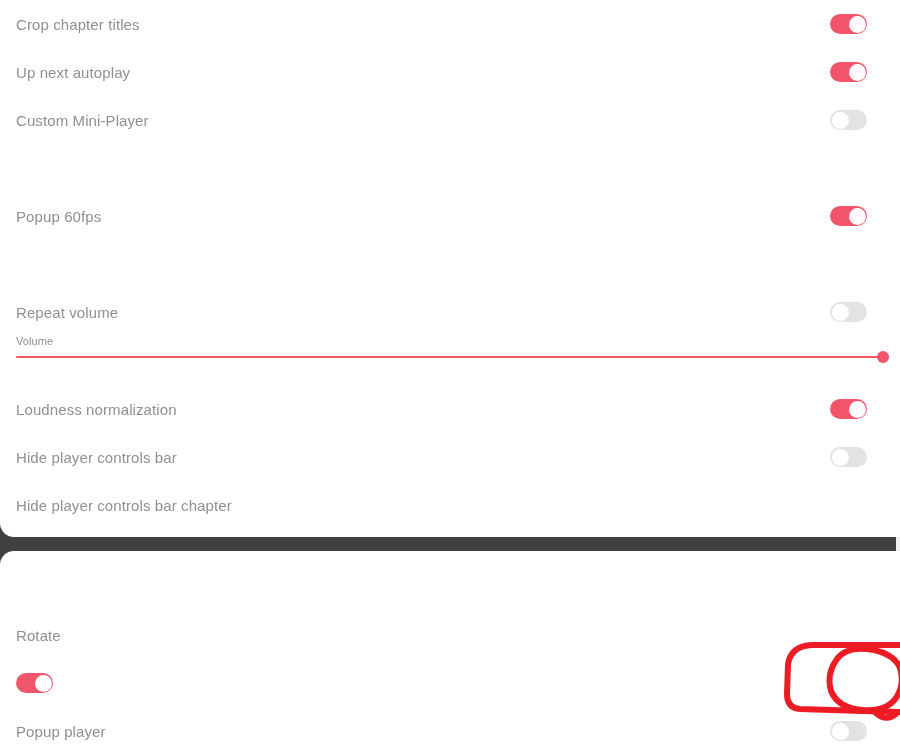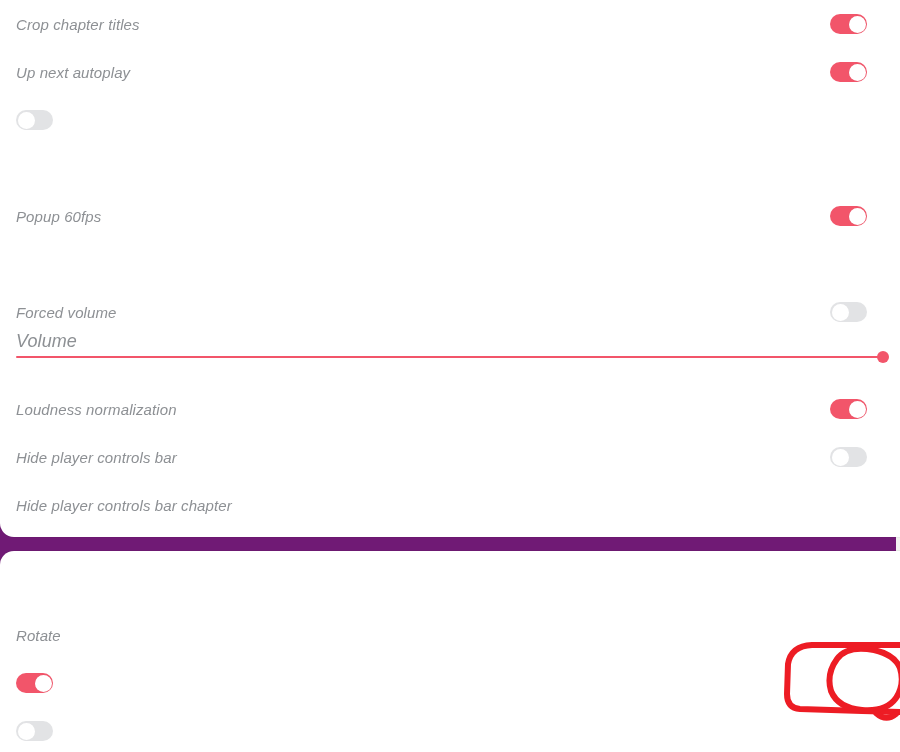--- a/index.html
+++ b/index.html
@@ -12,22 +12,21 @@
     background: #f2f2f0;
     font-family: "Liberation Sans", sans-serif;
     overflow: hidden;
     position: relative;
   }
 
   .screen {
     position: relative;
     width: 896px;
     height: 752px;
-    background: #701a75;
-    font-style: italic;
+    background: #404040;
   }
 
   
   .card {
     position: absolute;
     left: 0;
     width: 920px;           
     background: #ffffff;
     border-radius: 14px;
     box-shadow: 0 0 0 1px rgba(0,0,0,0.035);
@@ -81,21 +80,21 @@
   .slider-row {
     position: absolute;
     left: 0;
     width: 900px;
     height: 48px;
   }
   .slider-label {
     position: absolute;
     left: 16px;
     top: 0;
-    font-size: 18px;
+    font-size: 11px;
     line-height: 19px;
     color: #8d9094;
     letter-spacing: 0.1px;
   }
   .slider-track {
     position: absolute;
     left: 16px;
     top: 24px;
     width: 868px;
     height: 2px;
@@ -138,36 +137,37 @@
   </div>
 
   <div class="row" style="top:48px">
     <span class="row-label">Up next autoplay</span>
     <span class="toggle on">
         <span class="knob"></span>
       </span>
   </div>
 
   <div class="row" style="top:96px">
+    <span class="row-label">Custom Mini-Player</span>
     <span class="toggle off">
         <span class="knob"></span>
       </span>
   </div>
 
 
   <div class="row" style="top:192px">
     <span class="row-label">Popup 60fps</span>
     <span class="toggle on">
         <span class="knob"></span>
       </span>
   </div>
 
 
   <div class="row" style="top:288px">
-    <span class="row-label">Forced volume</span>
+    <span class="row-label">Repeat volume</span>
     <span class="toggle off">
         <span class="knob"></span>
       </span>
   </div>
 
   <div class="slider-row" style="top:332px">
     <span class="slider-label">Volume</span>
     <span class="slider-track"></span>
     <span class="slider-thumb"></span>
   </div>
@@ -198,20 +198,21 @@
     <span class="row-label">Rotate</span>
   </div>
 
   <div class="row" style="top:659px">
     <span class="toggle on">
         <span class="knob"></span>
       </span>
   </div>
 
   <div class="row" style="top:707px">
+    <span class="row-label">Popup player</span>
     <span class="toggle off">
         <span class="knob"></span>
       </span>
   </div>
 
   <svg id="annotation" viewBox="0 0 900 752">
     <g fill="none" stroke="#ed1c24" stroke-width="6" stroke-linecap="round" stroke-linejoin="round">
 
       <path d="M 905 645
                L 812 645

